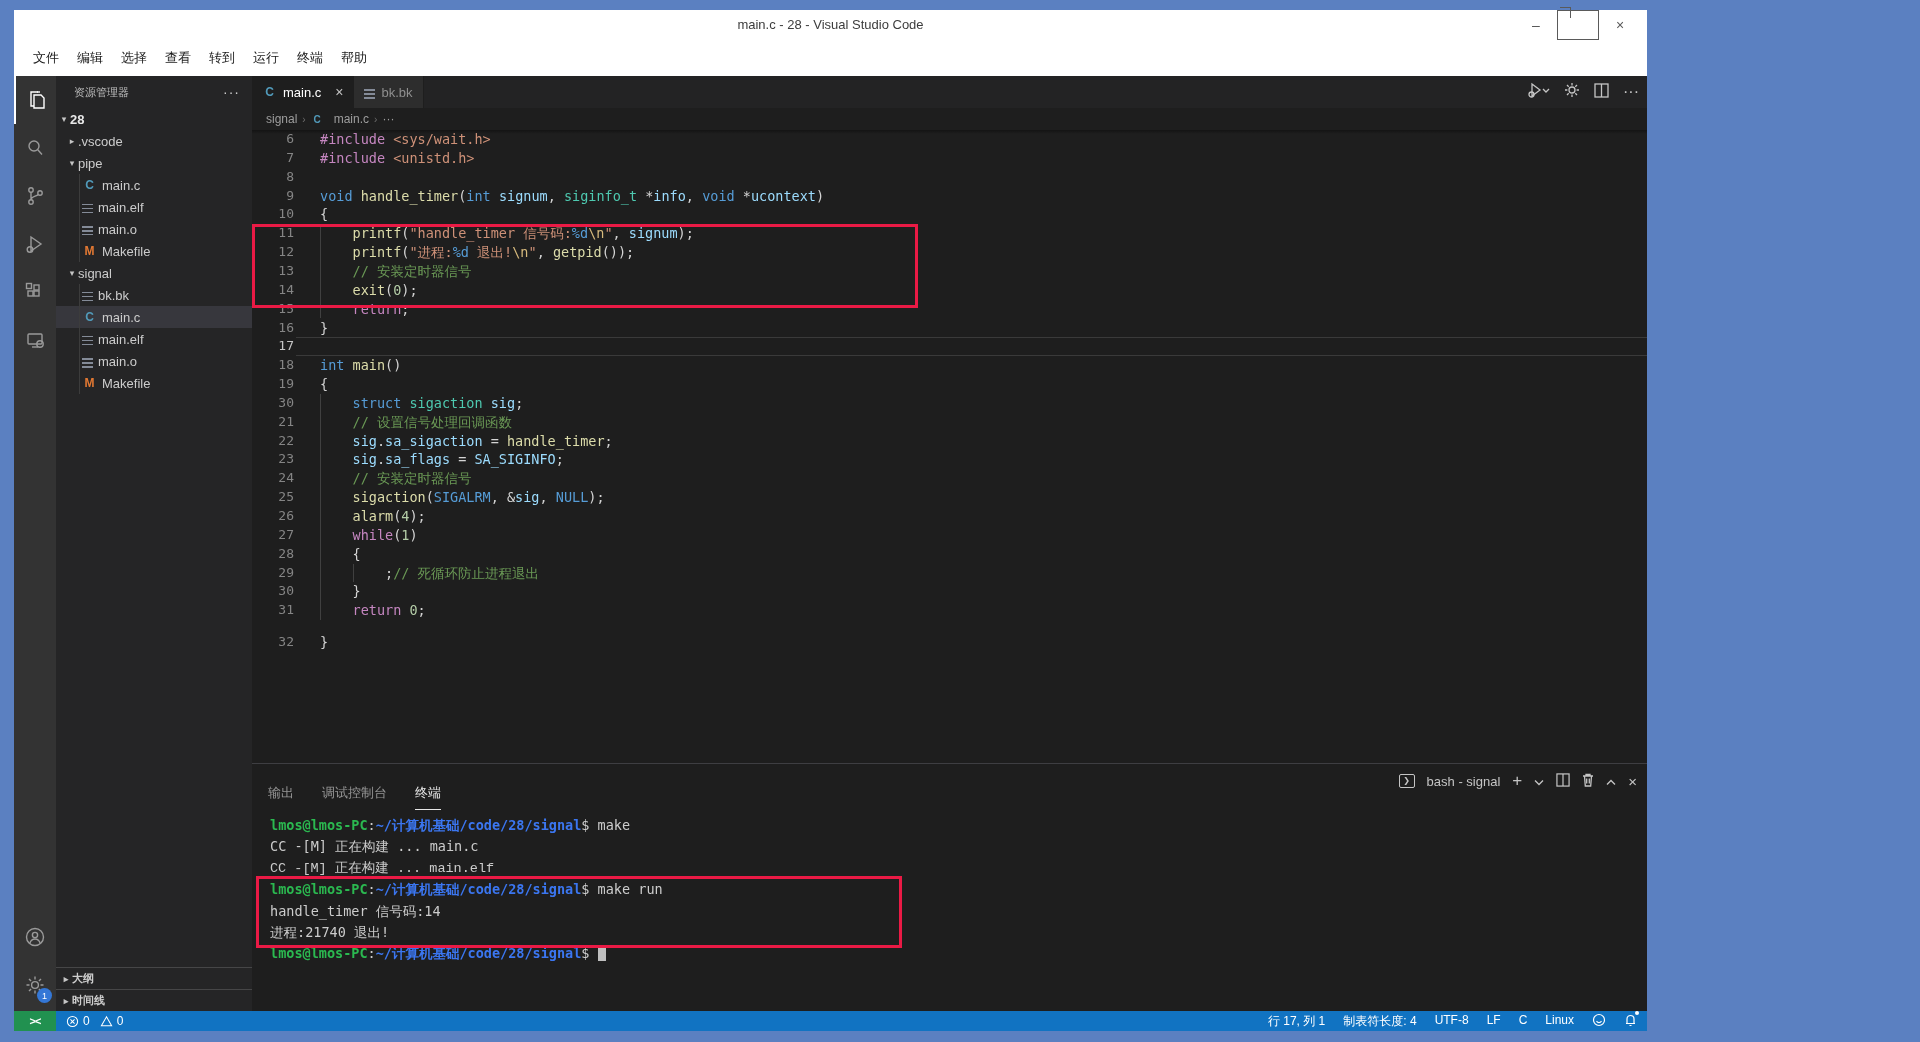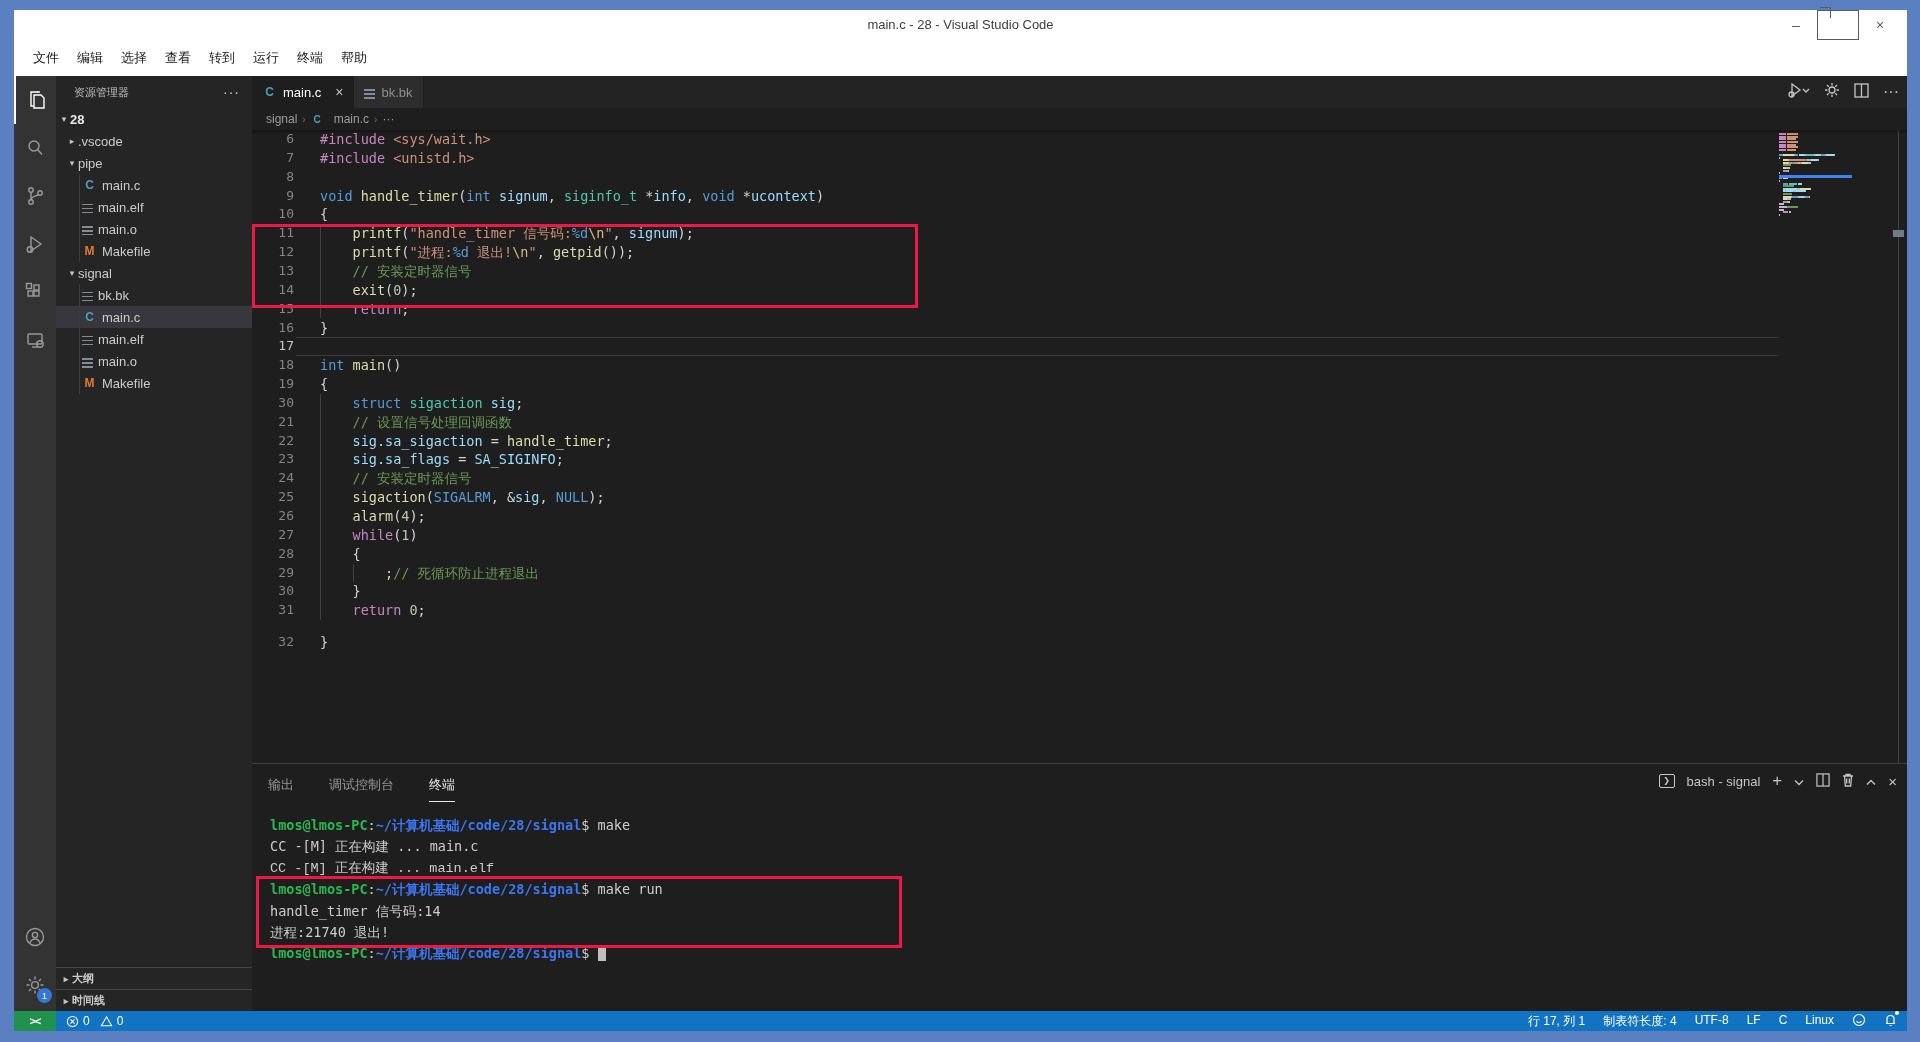--- a/index.html
+++ b/index.html
@@ -1,18 +1,18 @@
 <!DOCTYPE html>
 <html><head>
 <meta charset="utf-8">
 <style>
   * { margin:0; padding:0; box-sizing:border-box; }
   html,body { width:1920px; height:1042px; overflow:hidden; background:#5b80c1;
     font-family:"Liberation Sans", sans-serif; }
-  #window { position:absolute; left:14px; top:10px; width:1893px; height:1021px;
+  #window { position:absolute; left:14px; top:10px; width:1633px; height:1021px;
     background:#737373; }
 
   
   #titlebar { position:absolute; left:0; top:0; width:100%; height:30px; background:#ffffff; }
   #title-text { position:absolute; left:0; right:0; top:7px; text-align:center;
     font-size:13px; color:#3c3c3c; }
   #win-controls { position:absolute; right:6px; top:0; height:30px; display:flex; }
   #win-controls span { width:42px; height:30px; display:flex; align-items:center;
     justify-content:center; color:#5a5a5a; font-size:14px; cursor:default; }
   #restore-box { width:10px; height:10px; border:1px solid #5a5a5a; position:relative; }
@@ -95,21 +95,21 @@
   #minimap { position:absolute; left:1527px; top:3px; width:73px; }
   .mm-line { height:2.6px; display:flex; }
   .mm-seg { height:2px; margin-top:.3px; }
   #mm-curline { position:absolute; left:0; width:73px; height:3px; background:#3f84f7; }
   #scroll-edge { position:absolute; left:1646px; top:0; bottom:0; width:1px; background:#424242; }
   #scroll-dash { position:absolute; left:1641px; top:100px; width:11px; height:7px; background:#6f7a8a; }
 
   
   #panel { position:absolute; left:0; top:687px; right:0; height:248px; background:#1e1e1e;
     border-top:1px solid #3e3e42; }
-  #panel-tabs { position:absolute; left:16px; top:4px; height:34px; display:flex; gap:35px;
+  #panel-tabs { position:absolute; left:16px; top:12px; height:34px; display:flex; gap:28px;
     align-items:center; }
   .panel-tab { font-size:13px; color:#969696; height:34px; display:flex; align-items:center;
     cursor:default; }
   .panel-tab.active { color:#e7e7e7; border-bottom:1px solid #e7e7e7; }
   #panel-actions { position:absolute; right:10px; top:0; height:34px; display:flex;
     align-items:center; gap:12px; color:#c5c5c5; font-size:13px; }
   #panel-actions svg { stroke:#c5c5c5; fill:none; stroke-width:1.3; }
   #term-box-icon { width:16px; height:14px; border:1px solid #c5c5c5; border-radius:2px;
     font-size:8px; line-height:12px; text-align:center; color:#c5c5c5; }
   #terminal { position:absolute; left:0; top:35px; right:0; bottom:0; }

